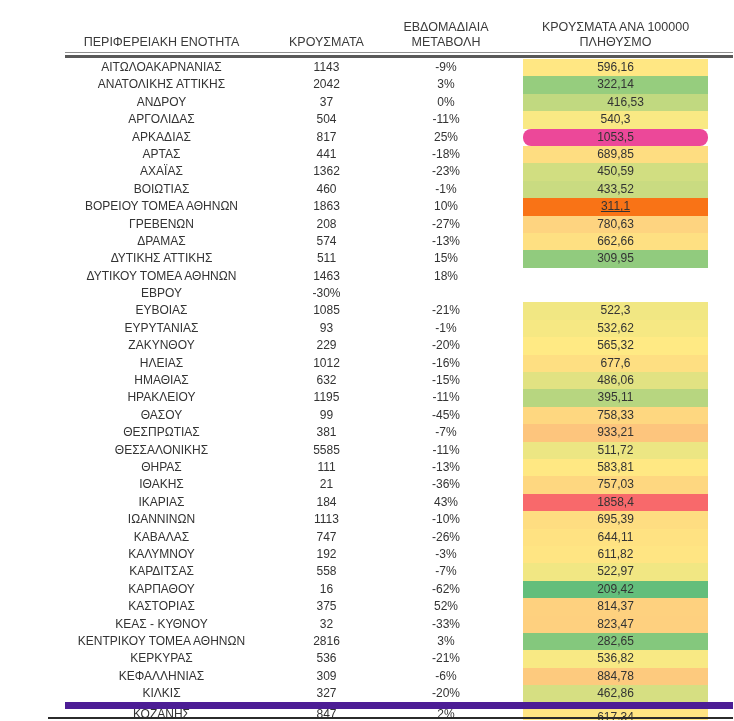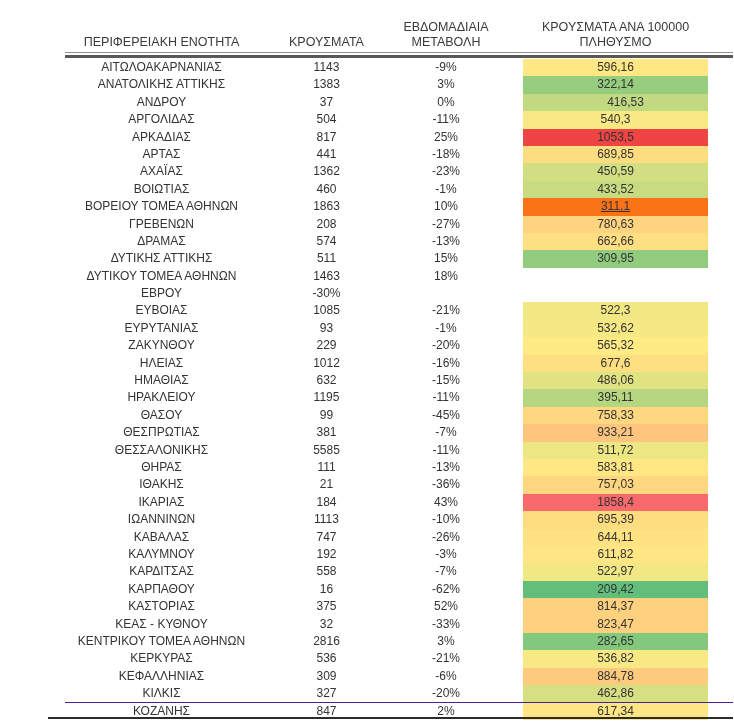--- a/index.html
+++ b/index.html
@@ -38,21 +38,21 @@
   }
   .tbody{display:block;}
   .trow{
     display:grid;
     grid-template-columns:193px 137px 102px 26px 185px 1fr;
     height:17.4px;
     align-items:center;
     box-sizing:border-box;
     font-size:12px;
   }
-  .trow:last-child{border-top:1px solid #4c1d95;}
+  .trow:last-child{border-top:7px solid #4c1d95;}
   .tcell{
     text-align:center;
     white-space:nowrap;
     overflow:hidden;
     line-height:17.4px;
     color:#333333;
   }
   .tcell.per100k{
     height:100%;
     box-sizing:border-box;
@@ -96,21 +96,21 @@
         <div class="trow">
           <div class="tcell">ΑΙΤΩΛΟΑΚΑΡΝΑΝΙΑΣ</div>
           <div class="tcell">1143</div>
           <div class="tcell">-9%</div>
           <div class="tcell"></div>
           <div class="tcell per100k" style="background: rgb(255, 231, 131);">596,16</div>
           <div class="tcell"></div>
         </div>
         <div class="trow">
           <div class="tcell">ΑΝΑΤΟΛΙΚΗΣ ΑΤΤΙΚΗΣ</div>
-          <div class="tcell">1383</div>
+          <div class="tcell">2042</div>
           <div class="tcell">3%</div>
           <div class="tcell"></div>
           <div class="tcell per100k" style="background: rgb(150, 205, 126);">322,14</div>
           <div class="tcell"></div>
         </div>
         <div class="trow">
           <div class="tcell">ΑΝΔΡΟΥ</div>
           <div class="tcell">37</div>
           <div class="tcell">0%</div>
           <div class="tcell"></div>
@@ -123,21 +123,21 @@
           <div class="tcell">-11%</div>
           <div class="tcell"></div>
           <div class="tcell per100k" style="background: rgb(249, 233, 132);">540,3</div>
           <div class="tcell"></div>
         </div>
         <div class="trow">
           <div class="tcell">ΑΡΚΑΔΙΑΣ</div>
           <div class="tcell">817</div>
           <div class="tcell">25%</div>
           <div class="tcell"></div>
-          <div class="tcell per100k" style="background: #ef4444;">1053,5</div>
+          <div class="tcell per100k" style="background: #ec4899; border-radius: 8px;">1053,5</div>
           <div class="tcell"></div>
         </div>
         <div class="trow">
           <div class="tcell">ΑΡΤΑΣ</div>
           <div class="tcell">441</div>
           <div class="tcell">-18%</div>
           <div class="tcell"></div>
           <div class="tcell per100k" style="background: rgb(254, 221, 129);">689,85</div>
           <div class="tcell"></div>
         </div>

